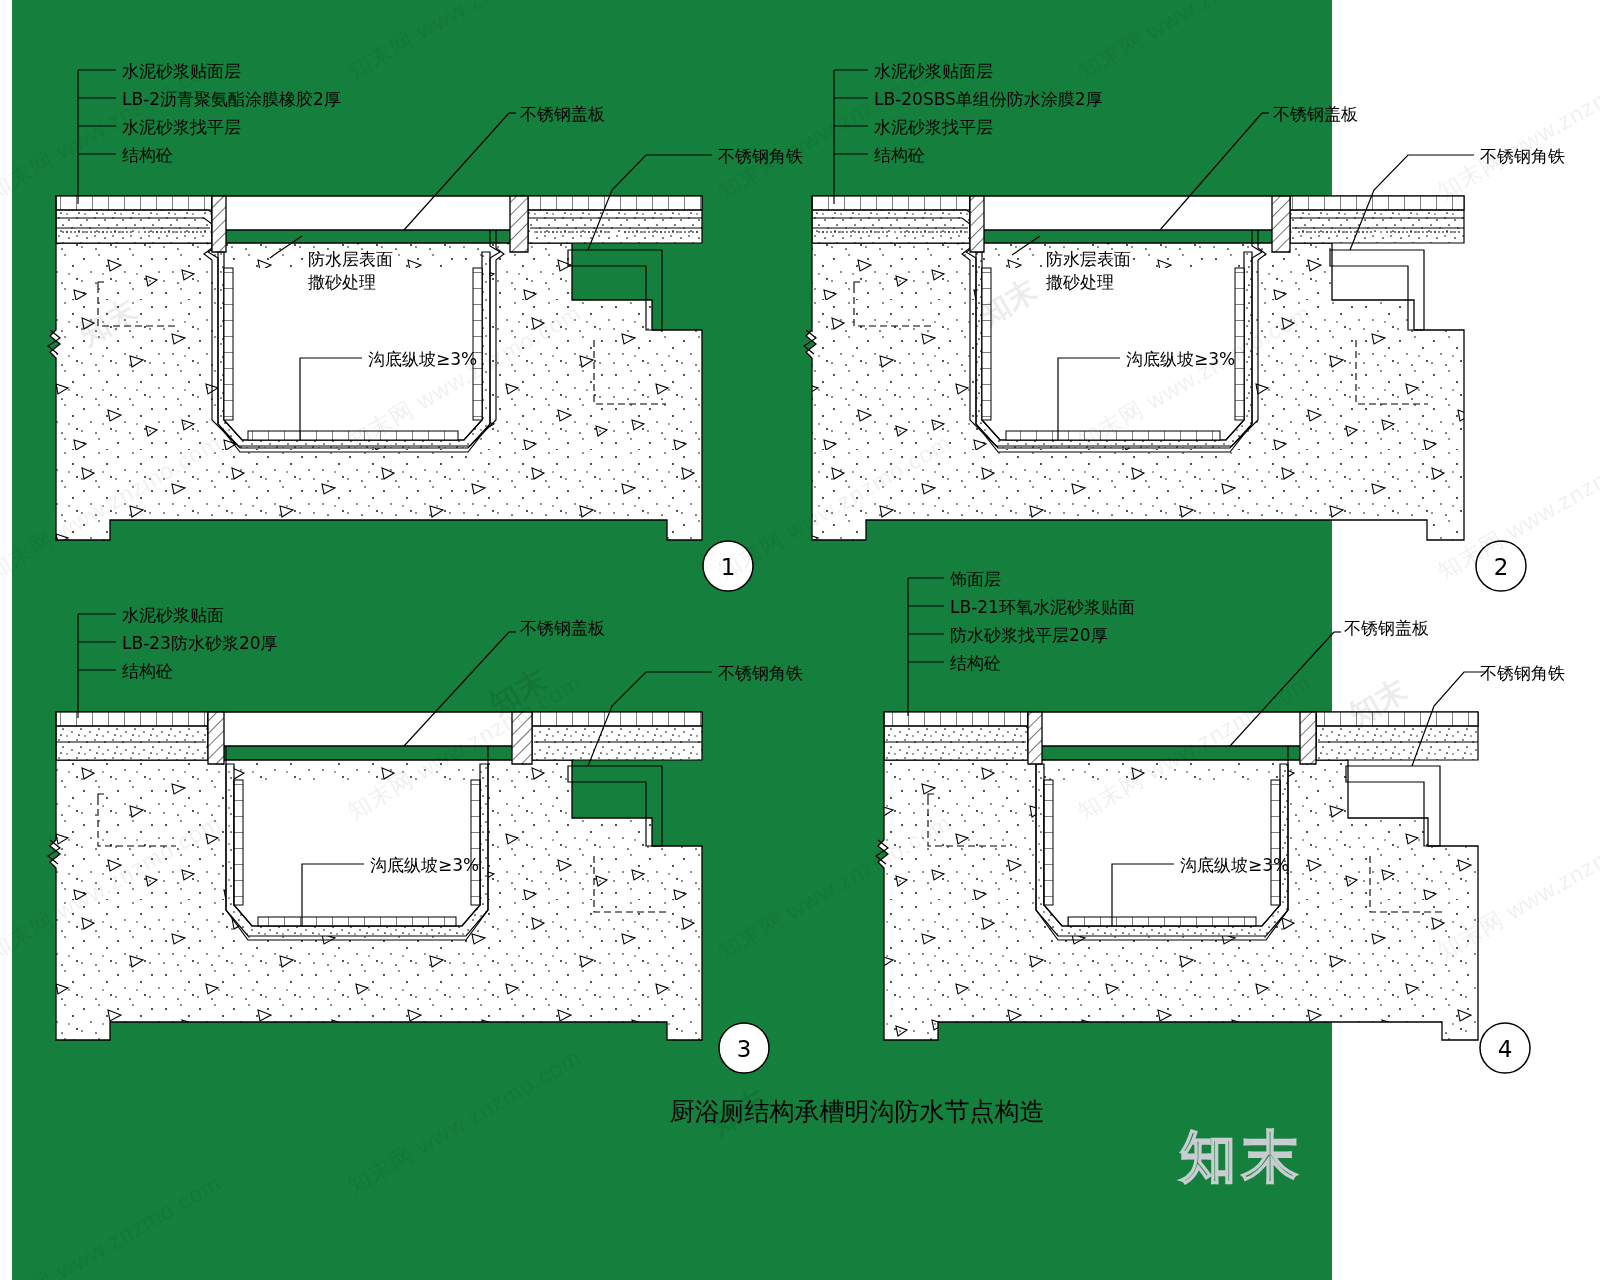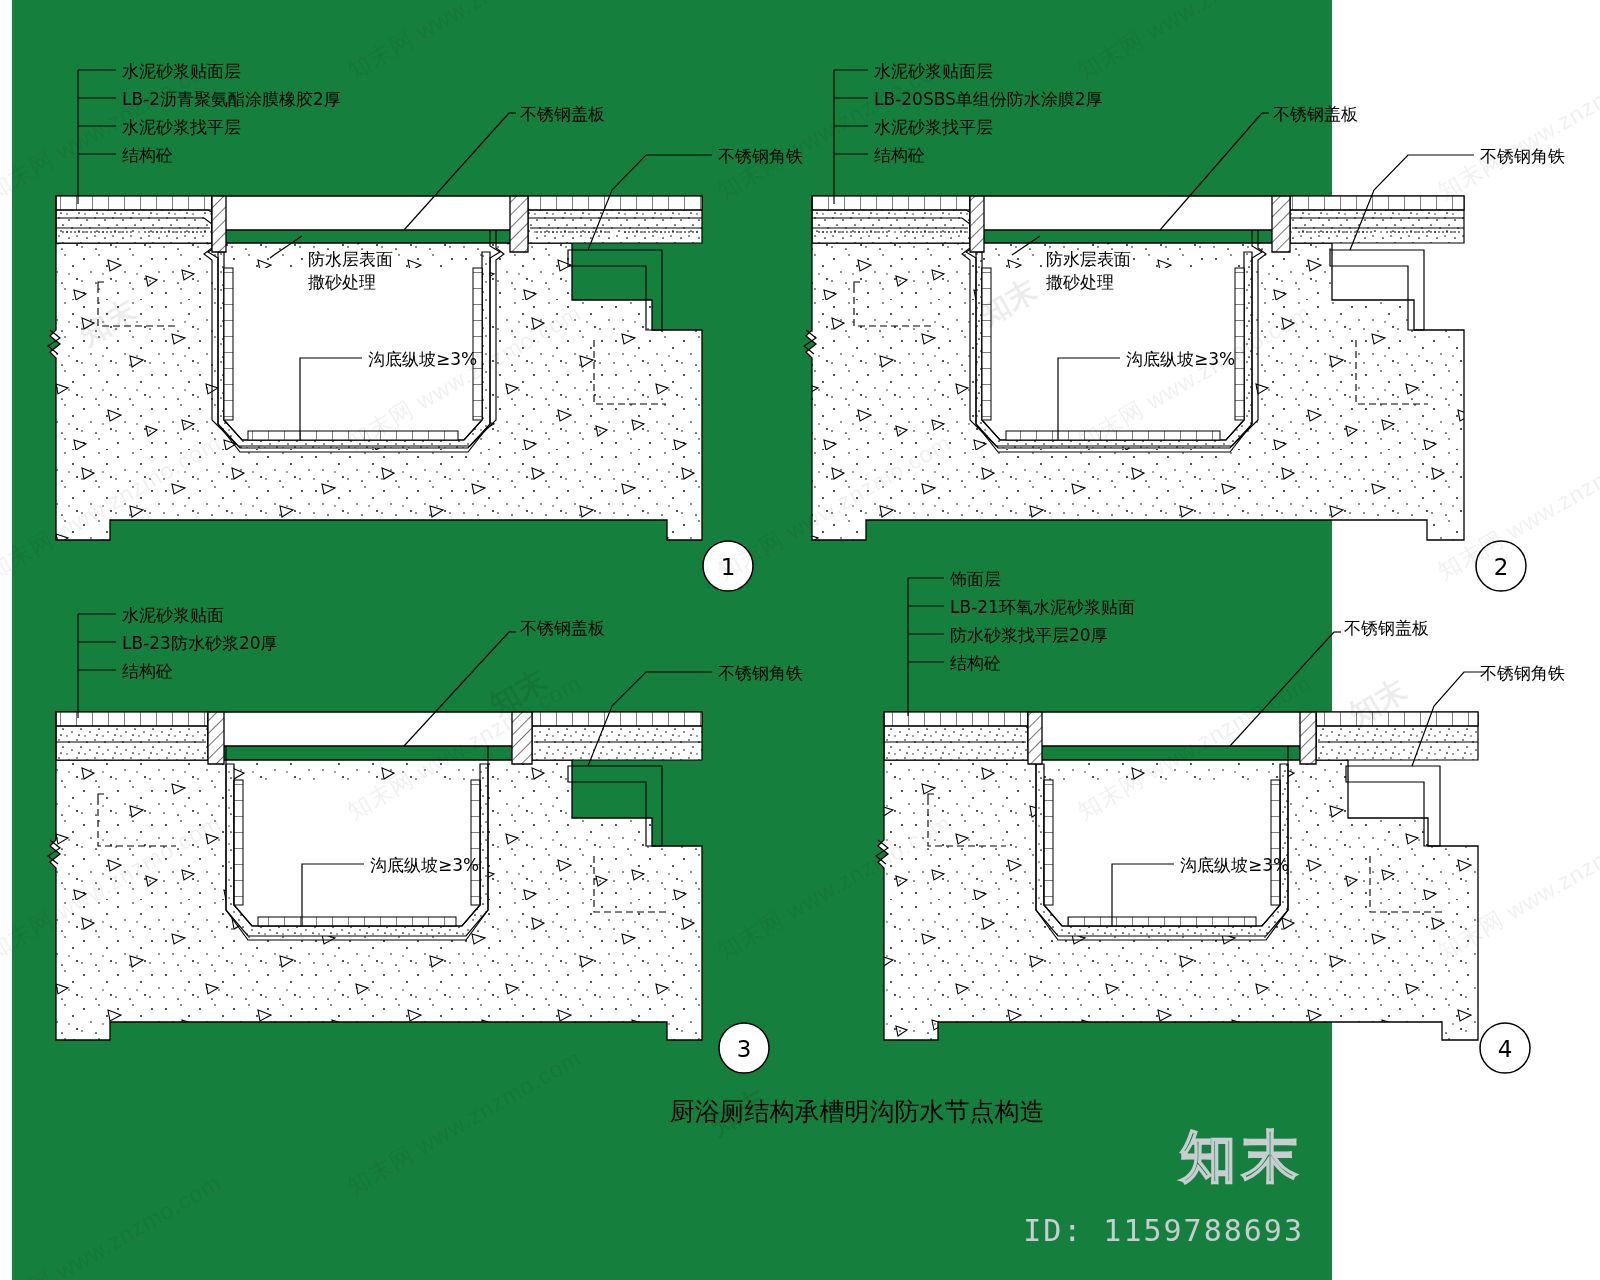--- a/index.html
+++ b/index.html
@@ -399,15 +399,14 @@
   <div class="wm" style="left:1420px; top:940px;">知末网  www.znzmo.com</div>
 
   <div class="wm2" style="left:60px;  top:320px;">知末</div>
   <div class="wm2" style="left:470px; top:690px;">知末</div>
   <div class="wm2" style="left:960px; top:300px;">知末</div>
   <div class="wm2" style="left:1330px;top:700px;">知末</div>
   <div class="wm2" style="left:690px; top:1110px;">知末</div>
 </div>
 
 <div class="brand">知末</div>
-<div class="brandid">ID: 1159788693</div>
 
 </div>
 
 </body></html>

